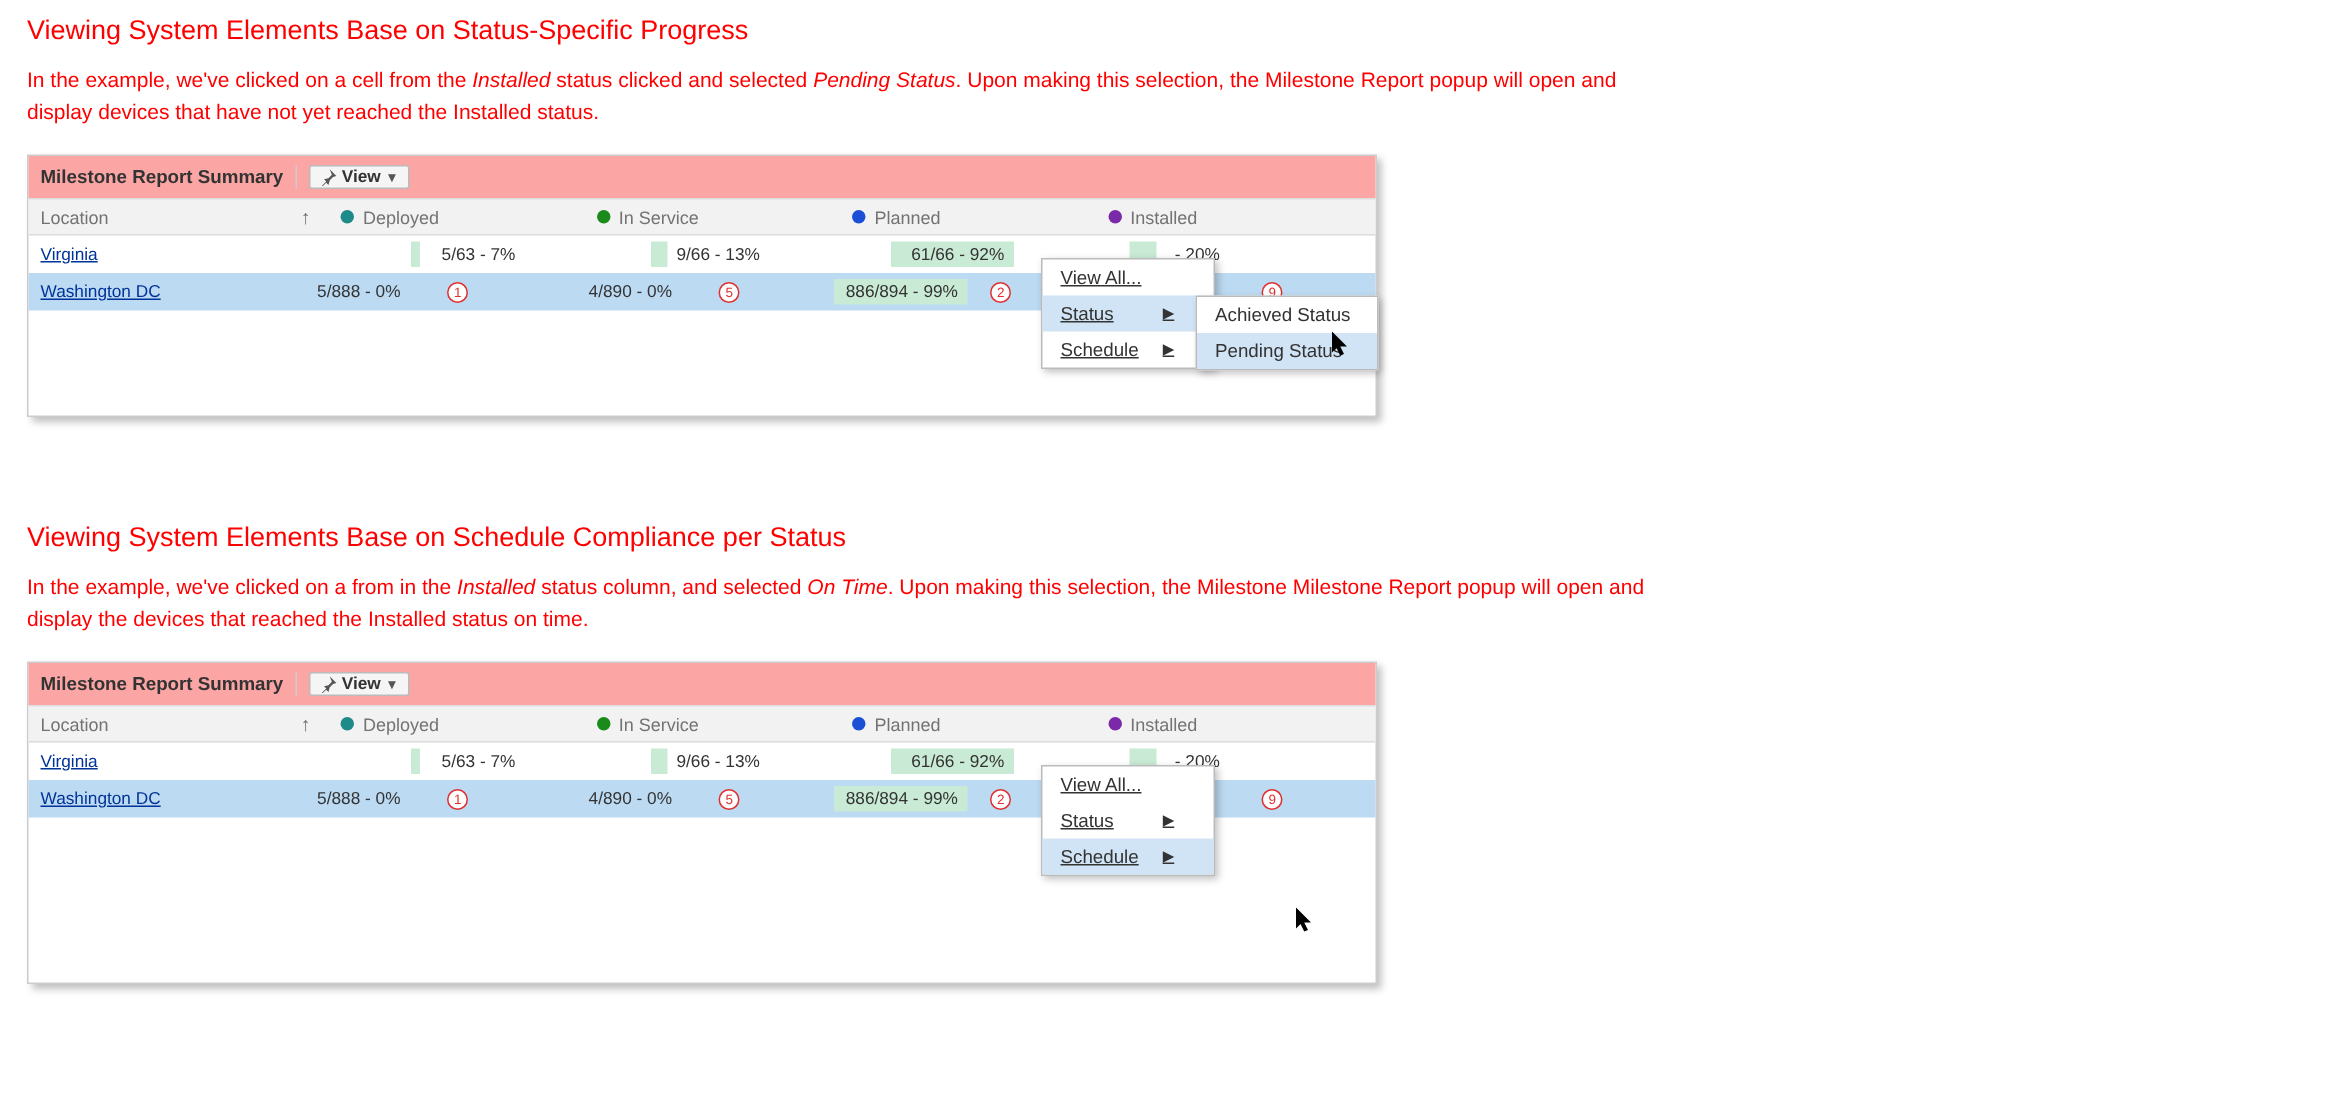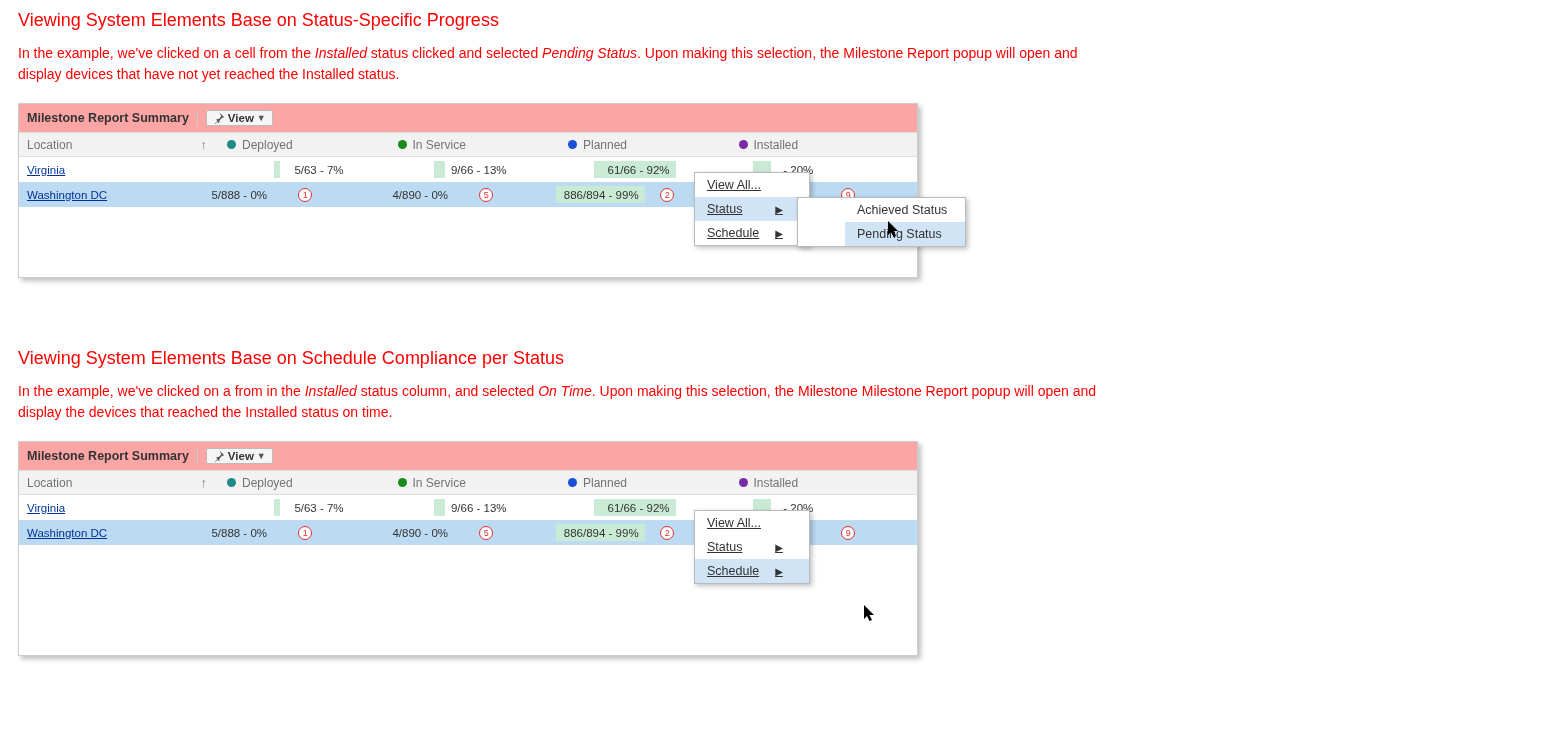--- a/index.html
+++ b/index.html
@@ -93,21 +93,21 @@
     cursor:pointer; white-space:nowrap; min-width:100px;text-decoration:underline;
   }
   .context-menu .item.hover { background:#d0e4f5; }
   .context-menu .arrow { font-size:10px; color:#333; margin-left:16px; }
   .submenu {
     position:absolute; background:#fff; border:1px solid #bbb;
     box-shadow:2px 2px 5px rgba(0,0,0,0.25);
     font-size:12.5px; z-index:11;
   }
   .submenu .sitem {
-    padding:5px 18px 5px 12px; cursor:pointer; white-space:nowrap; min-width:110px;margin-left:47px;
+    padding:5px 18px 5px 12px; cursor:pointer; white-space:nowrap; min-width:110px;
   }
   .submenu .sitem.hover { background:#d0e4f5; }
   .cursor-icon {
     position:absolute; width:14px; height:18px; z-index:20;
   }
   .spacer-rows { height:70px; }
 </style>
 </head>
 <body>
 

